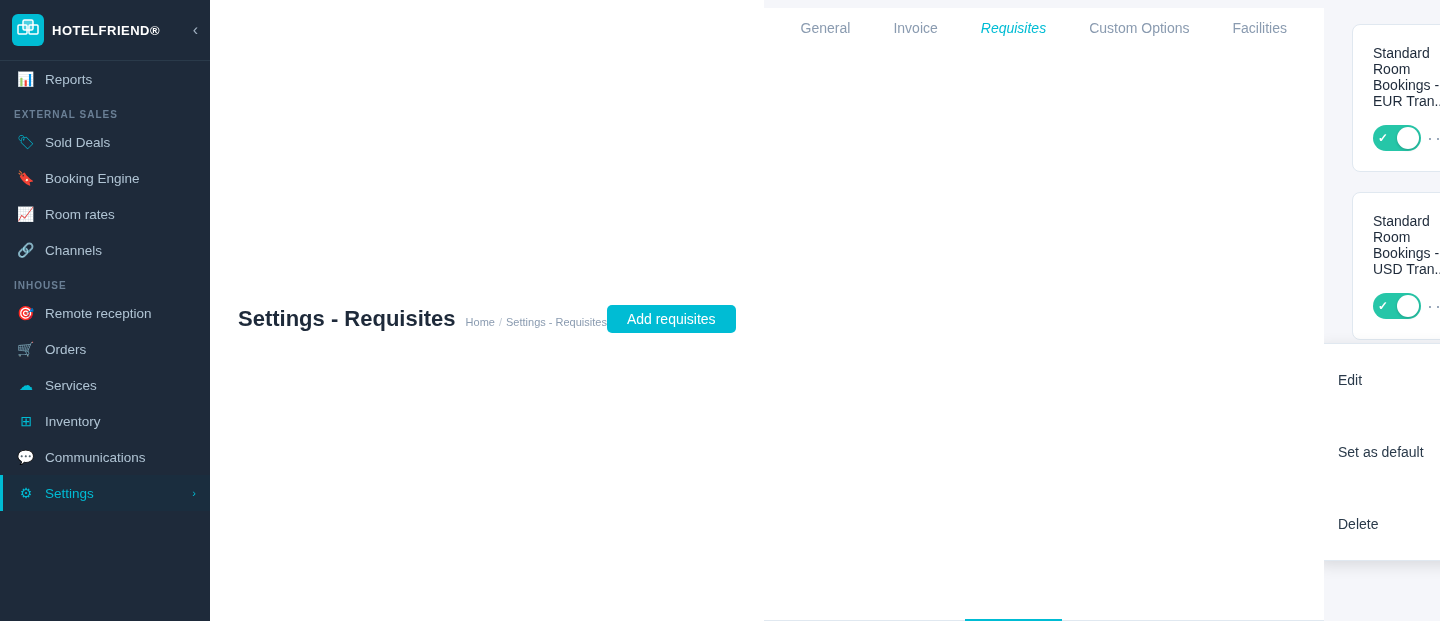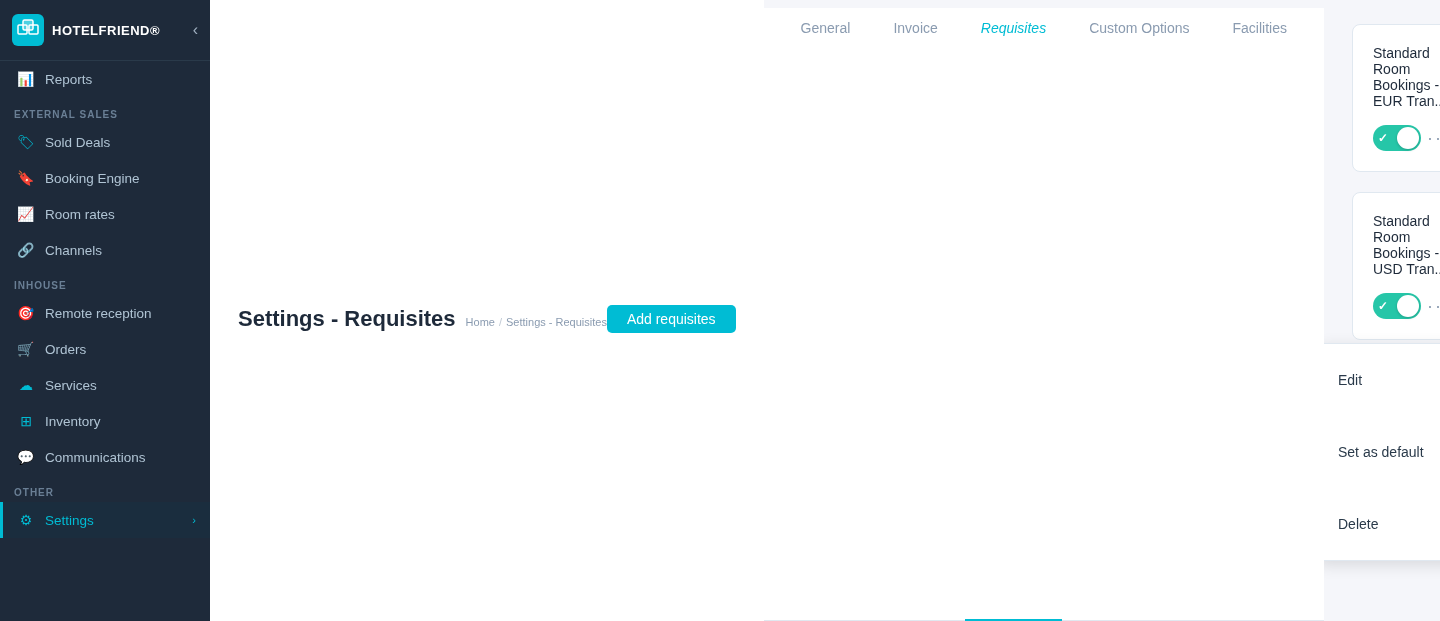--- a/index.html
+++ b/index.html
@@ -283,21 +283,20 @@
   </div>
   <div class="sidebar-item">
     <span class="sidebar-item-icon">⊞</span>
     <span>Inventory</span>
   </div>
   <div class="sidebar-item">
     <span class="sidebar-item-icon">💬</span>
     <span>Communications</span>
   </div>
 
-  <div class="sidebar-section-label">OTHER</div>
   <div class="sidebar-item active">
     <span class="sidebar-item-icon">⚙</span>
     <span>Settings</span>
     <span class="sidebar-item-chevron">›</span>
   </div>
 </nav>
 
 <div class="main">
 
   <div class="main-top-row">

